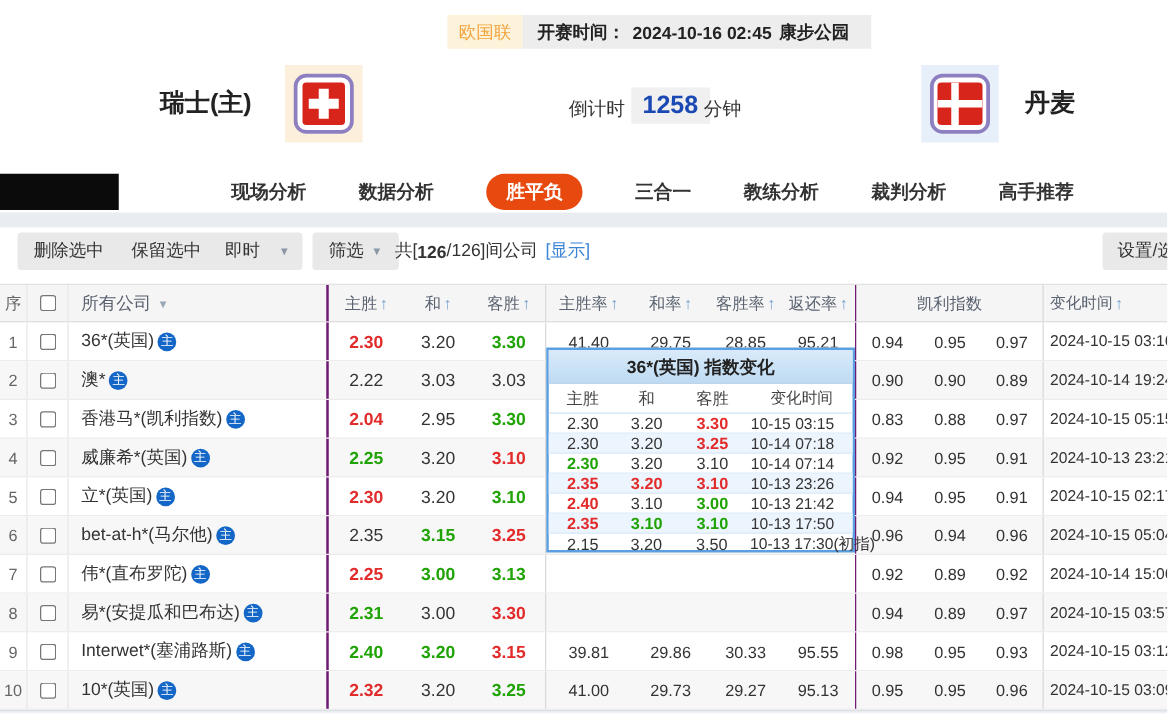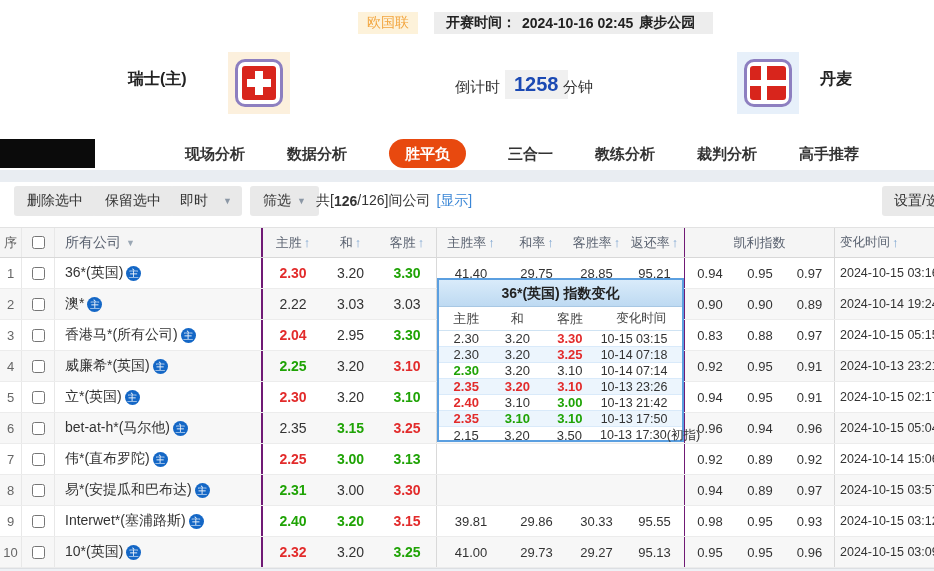--- a/index.html
+++ b/index.html
@@ -1,27 +1,27 @@
 <!DOCTYPE html>
 <html><head>
 <meta charset="utf-8">
 <style>
   * { margin:0; padding:0; box-sizing:border-box; }
   html,body { background:#fff; }
   body { font-family:"Liberation Sans","DejaVu Sans",sans-serif; color:#333; }
   .page { position:relative; width:934px; height:571px; overflow:hidden; background:#fff; }
 
   
-  .infobar { position:absolute; left:358px; top:12px; height:22px; display:flex; align-items:stretch;gap:16px; }
+  .infobar { position:absolute; left:358px; top:12px; height:27px; display:flex; align-items:stretch; }
   .league-badge { background:#fdf2da; color:#f2a43d; font-size:14px; padding:0 9px; display:flex; align-items:center; }
   .kickoff { background:#ededed; display:flex; align-items:center; padding:0 12px; font-size:14px; font-weight:bold; color:#222; white-space:nowrap; }
   .kickoff span { margin-right:6px; }
 
   
-  .team-name { position:absolute; top:69px; font-size:16px; font-weight:bold; color:#222; }
+  .team-name { position:absolute; top:69px; font-size:20px; font-weight:bold; color:#222; }
   .home-name { left:128px; }
   .away-name { left:820px; }
   .flag-box { position:absolute; top:52px; width:62px; height:62px; display:flex; align-items:center; justify-content:center; }
   .home-flag-box { left:228px; background:#fcf0dd; }
   .away-flag-box { left:737px; background:#e7f0fa; }
   .flag-inner { width:48px; height:48px; background:#fff; border:3px solid #8d7fc0; border-radius:10px; display:flex; align-items:center; justify-content:center; }
   .swiss-flag { position:relative; width:34px; height:34px; background:#d8251c; border-radius:3px; }
   .swiss-flag:before { content:""; position:absolute; left:13px; top:5px; width:8px; height:24px; background:#fff; }
   .swiss-flag:after { content:""; position:absolute; left:5px; top:13px; width:24px; height:8px; background:#fff; }
   .danish-flag { position:relative; width:36px; height:34px; background:#d8251c; border-radius:3px; overflow:hidden; }
@@ -239,21 +239,21 @@
           <div class="cell c-k">0.90</div>
           <div class="cell c-k c-k3">0.89</div>
           <div class="cell c-t">2024-10-14 19:24</div>
         </div>
         <div class="row">
           <div class="cell c-seq">3</div>
           <div class="cell c-chk">
             <input type="checkbox" style="">
           </div>
           <div class="cell c-com">
-            <span>香港马*(所有公司)</span>
+            <span>香港马*(凯利指数)</span>
             <span class="home-badge">主</span>
           </div>
           <div class="cell c-h odds red">2.04</div>
           <div class="cell c-d odds">2.95</div>
           <div class="cell c-a odds green">3.30</div>
           <div class="cell c-hr"></div>
           <div class="cell c-dr"></div>
           <div class="cell c-ar"></div>
           <div class="cell c-rr"></div>
           <div class="cell c-k">0.83</div>

